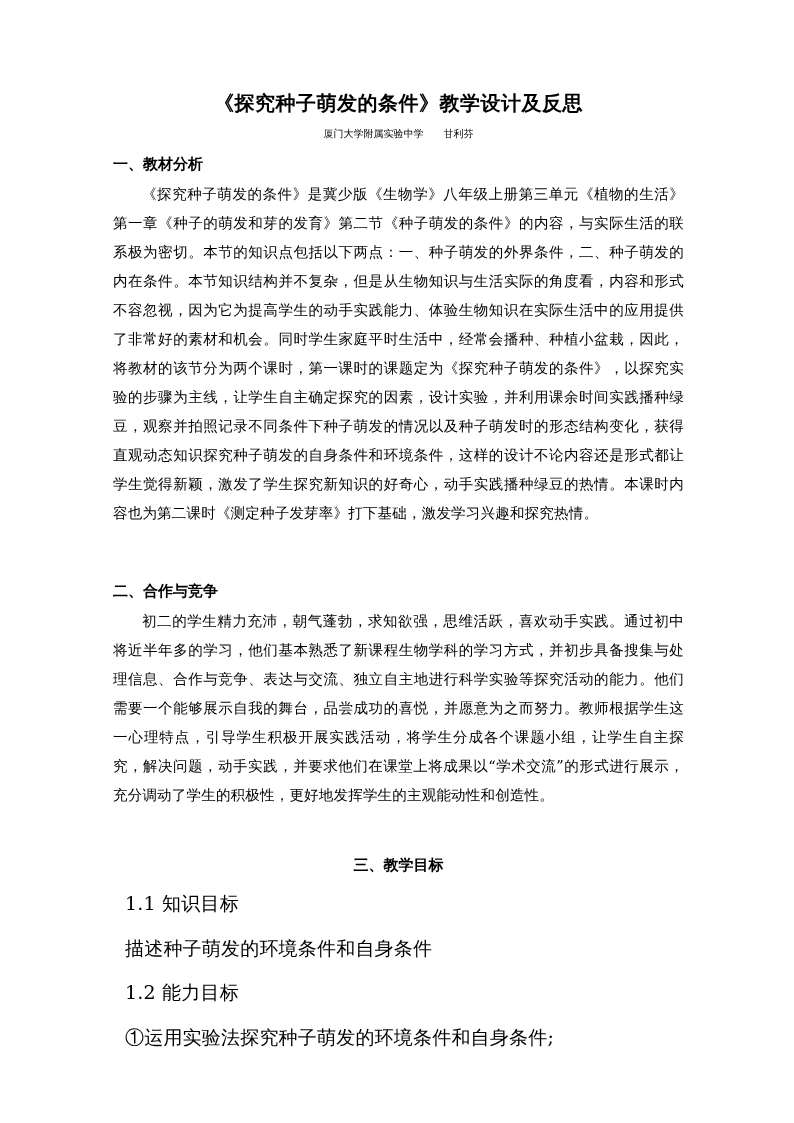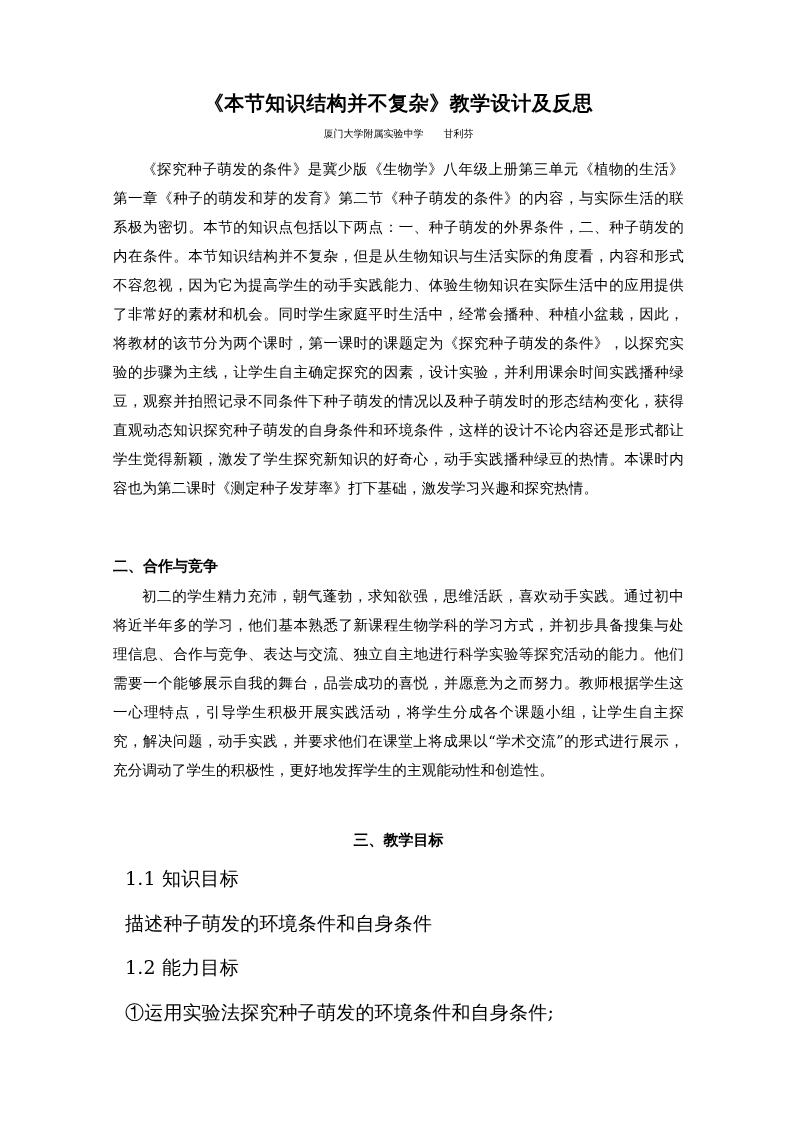--- a/index.html
+++ b/index.html
@@ -59,24 +59,25 @@
     font-size: 19px;
     line-height: 32.5px;
     letter-spacing: 0.2px;
   }
 </style>
 </head>
 <body>
 
 <div class="page">
 
-  <h1 class="doc-title">《本节知识结构并不复杂》教学设计及反思</h1>
+  <h1 class="doc-title">《探究种子萌发的条件》教学设计及反思</h1>
 
   <div class="doc-byline">厦门大学附属实验中学　　甘利芬</div>
 
+  <h2 class="sec-heading">一、教材分析</h2>
 
   <p class="para">《探究种子萌发的条件》是冀少版《生物学》八年级上册第三单元《植物的生活》第一章《种子的萌发和芽的发育》第二节《种子萌发的条件》的内容，与实际生活的联系极为密切。本节的知识点包括以下两点：一、种子萌发的外界条件，二、种子萌发的内在条件。本节知识结构并不复杂，但是从生物知识与生活实际的角度看，内容和形式不容忽视，因为它为提高学生的动手实践能力、体验生物知识在实际生活中的应用提供了非常好的素材和机会。同时学生家庭平时生活中，经常会播种、种植小盆栽，因此，将教材的该节分为两个课时，第一课时的课题定为《探究种子萌发的条件》，以探究实验的步骤为主线，让学生自主确定探究的因素，设计实验，并利用课余时间实践播种绿豆，观察并拍照记录不同条件下种子萌发的情况以及种子萌发时的形态结构变化，获得直观动态知识探究种子萌发的自身条件和环境条件，这样的设计不论内容还是形式都让学生觉得新颖，激发了学生探究新知识的好奇心，动手实践播种绿豆的热情。本课时内容也为第二课时《测定种子发芽率》打下基础，激发学习兴趣和探究热情。</p>
 
   <h2 class="sec-heading gap-lg">二、合作与竞争</h2>
 
   <p class="para">初二的学生精力充沛，朝气蓬勃，求知欲强，思维活跃，喜欢动手实践。通过初中将近半年多的学习，他们基本熟悉了新课程生物学科的学习方式，并初步具备搜集与处理信息、合作与竞争、表达与交流、独立自主地进行科学实验等探究活动的能力。他们需要一个能够展示自我的舞台，品尝成功的喜悦，并愿意为之而努力。教师根据学生这一心理特点，引导学生积极开展实践活动，将学生分成各个课题小组，让学生自主探究，解决问题，动手实践，并要求他们在课堂上将成果以“学术交流”的形式进行展示，充分调动了学生的积极性，更好地发挥学生的主观能动性和创造性。</p>
 
   <h2 class="sec-heading gap-md">三、教学目标</h2>
 
   <p class="obj-line">1.1 知识目标</p>

